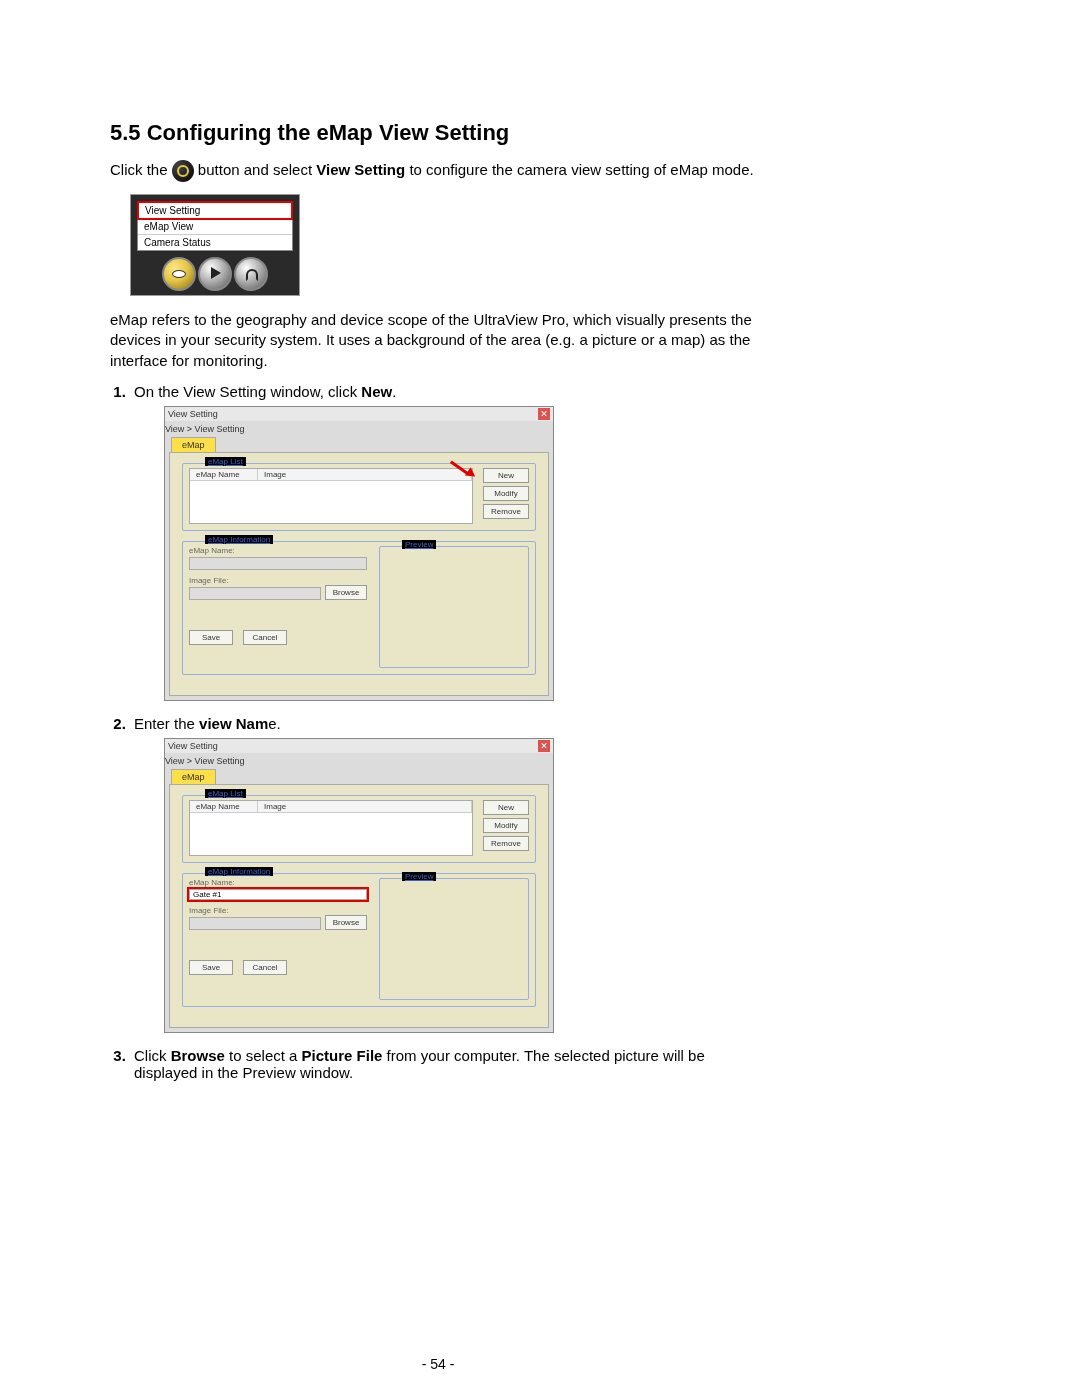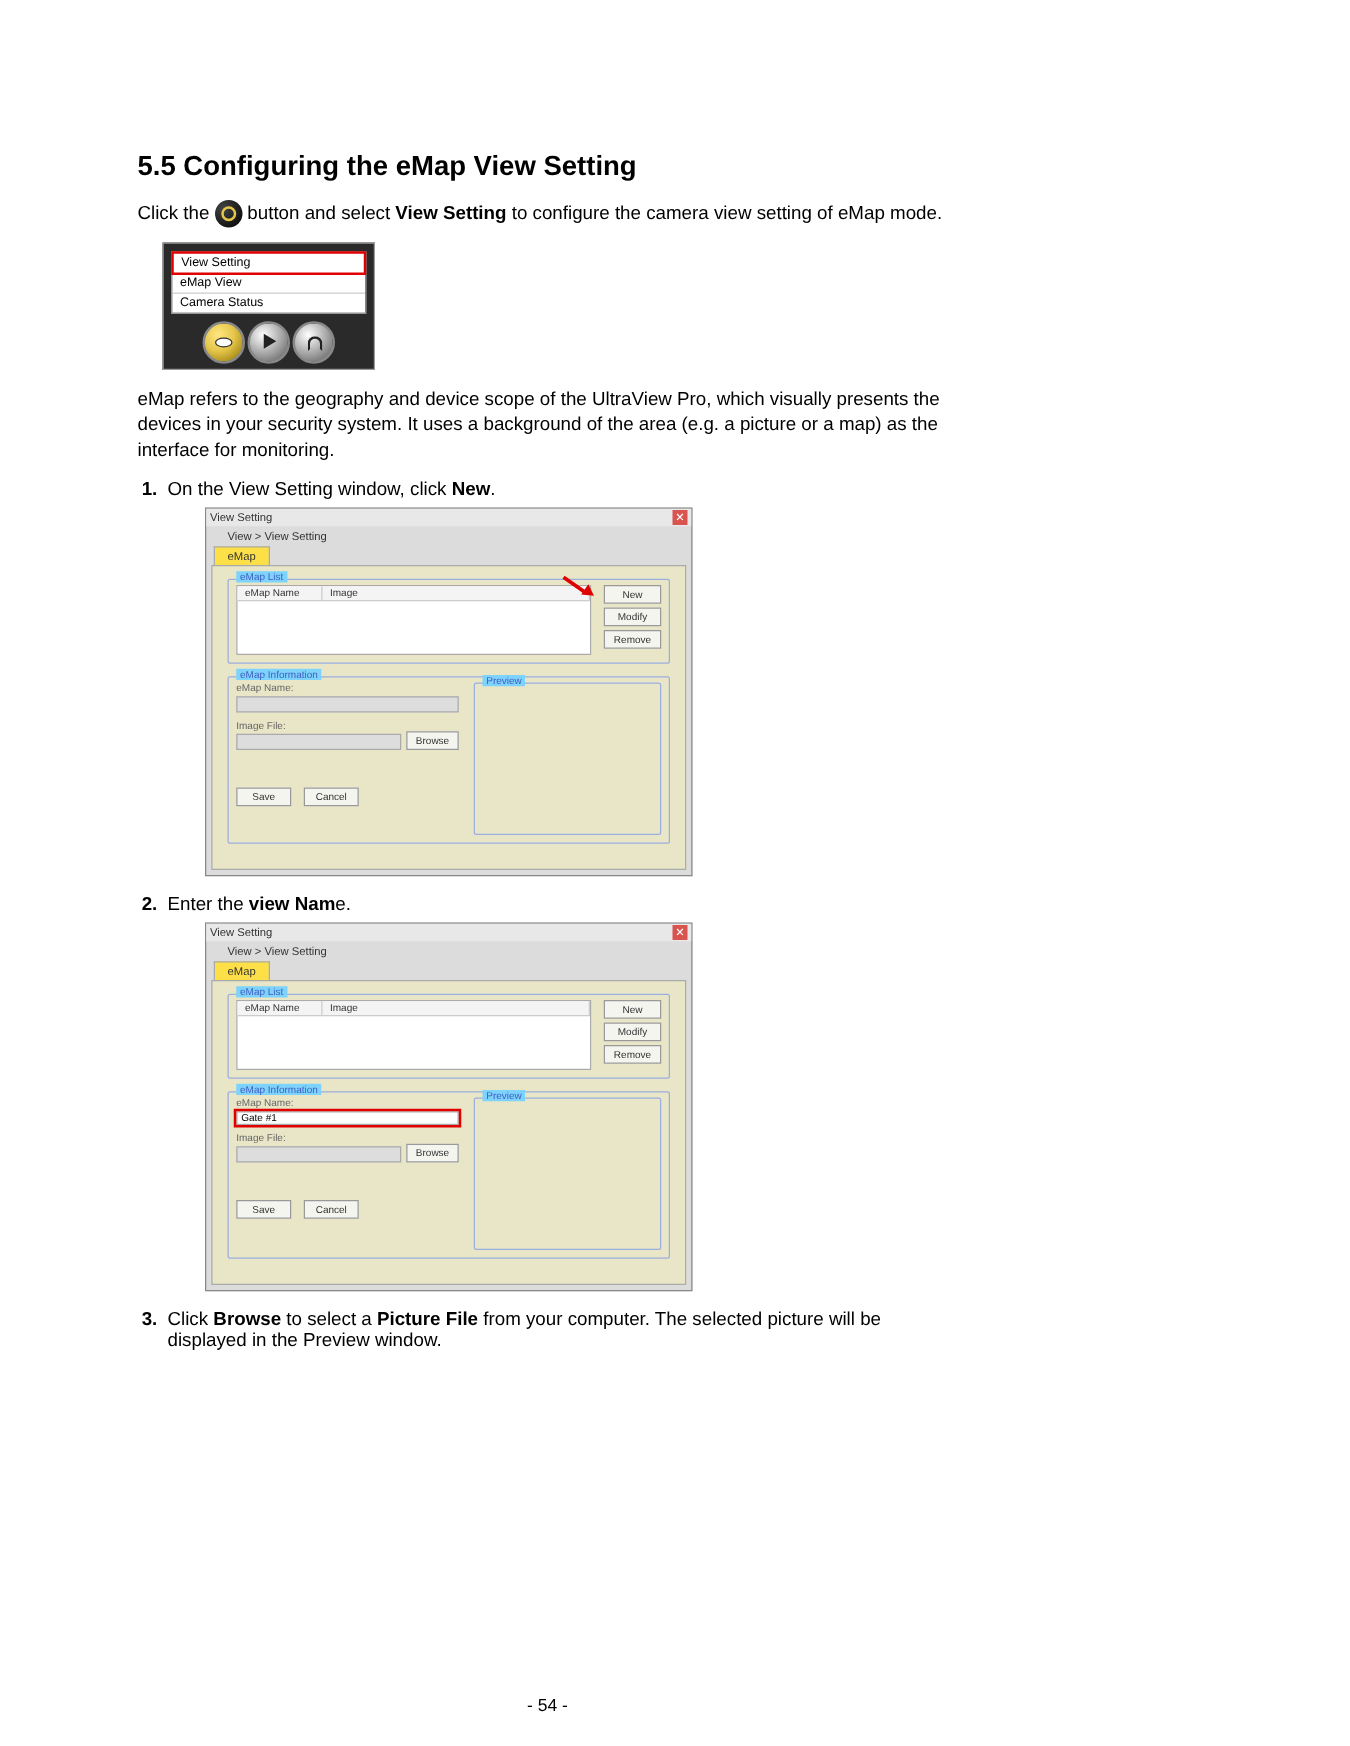--- a/index.html
+++ b/index.html
@@ -128,21 +128,21 @@
   }
   .dlg-close {
     width: 12px; height: 12px;
     background: #d9534f;
     color: #fff;
     text-align: center;
     line-height: 12px;
     font-size: 9px;
   }
   .dlg-breadcrumb {
-    padding: 3px 17px;
+    padding: 3px 0;
     font-size: 9px;
   }
   .dlg-tabrow {
     padding: 0 6px;
   }
   .dlg-tab {
     display: inline-block;
     background: #fde047;
     border: 1px solid #aaa;
     border-bottom: none;
@@ -158,25 +158,26 @@
   .group {
     border: 1px solid #9aaee0;
     border-radius: 2px;
     padding: 4px 6px 6px 6px;
     margin-bottom: 10px;
     position: relative;
   }
   .group-label {
     position: absolute;
     top: -7px;
-    left: 6px;
-    background: #7dd3fc;
+    left: 22px;
+    background: #000000;
     padding: 0 3px;
     font-size: 8px;
     color: #4060c0;
+    text-decoration: underline;
   }
   .emap-list {
     display: flex;
     gap: 10px;
   }
   .emap-table {
     flex: 1;
     background: #fff;
     border: 1px solid #aaa;
     height: 54px;

